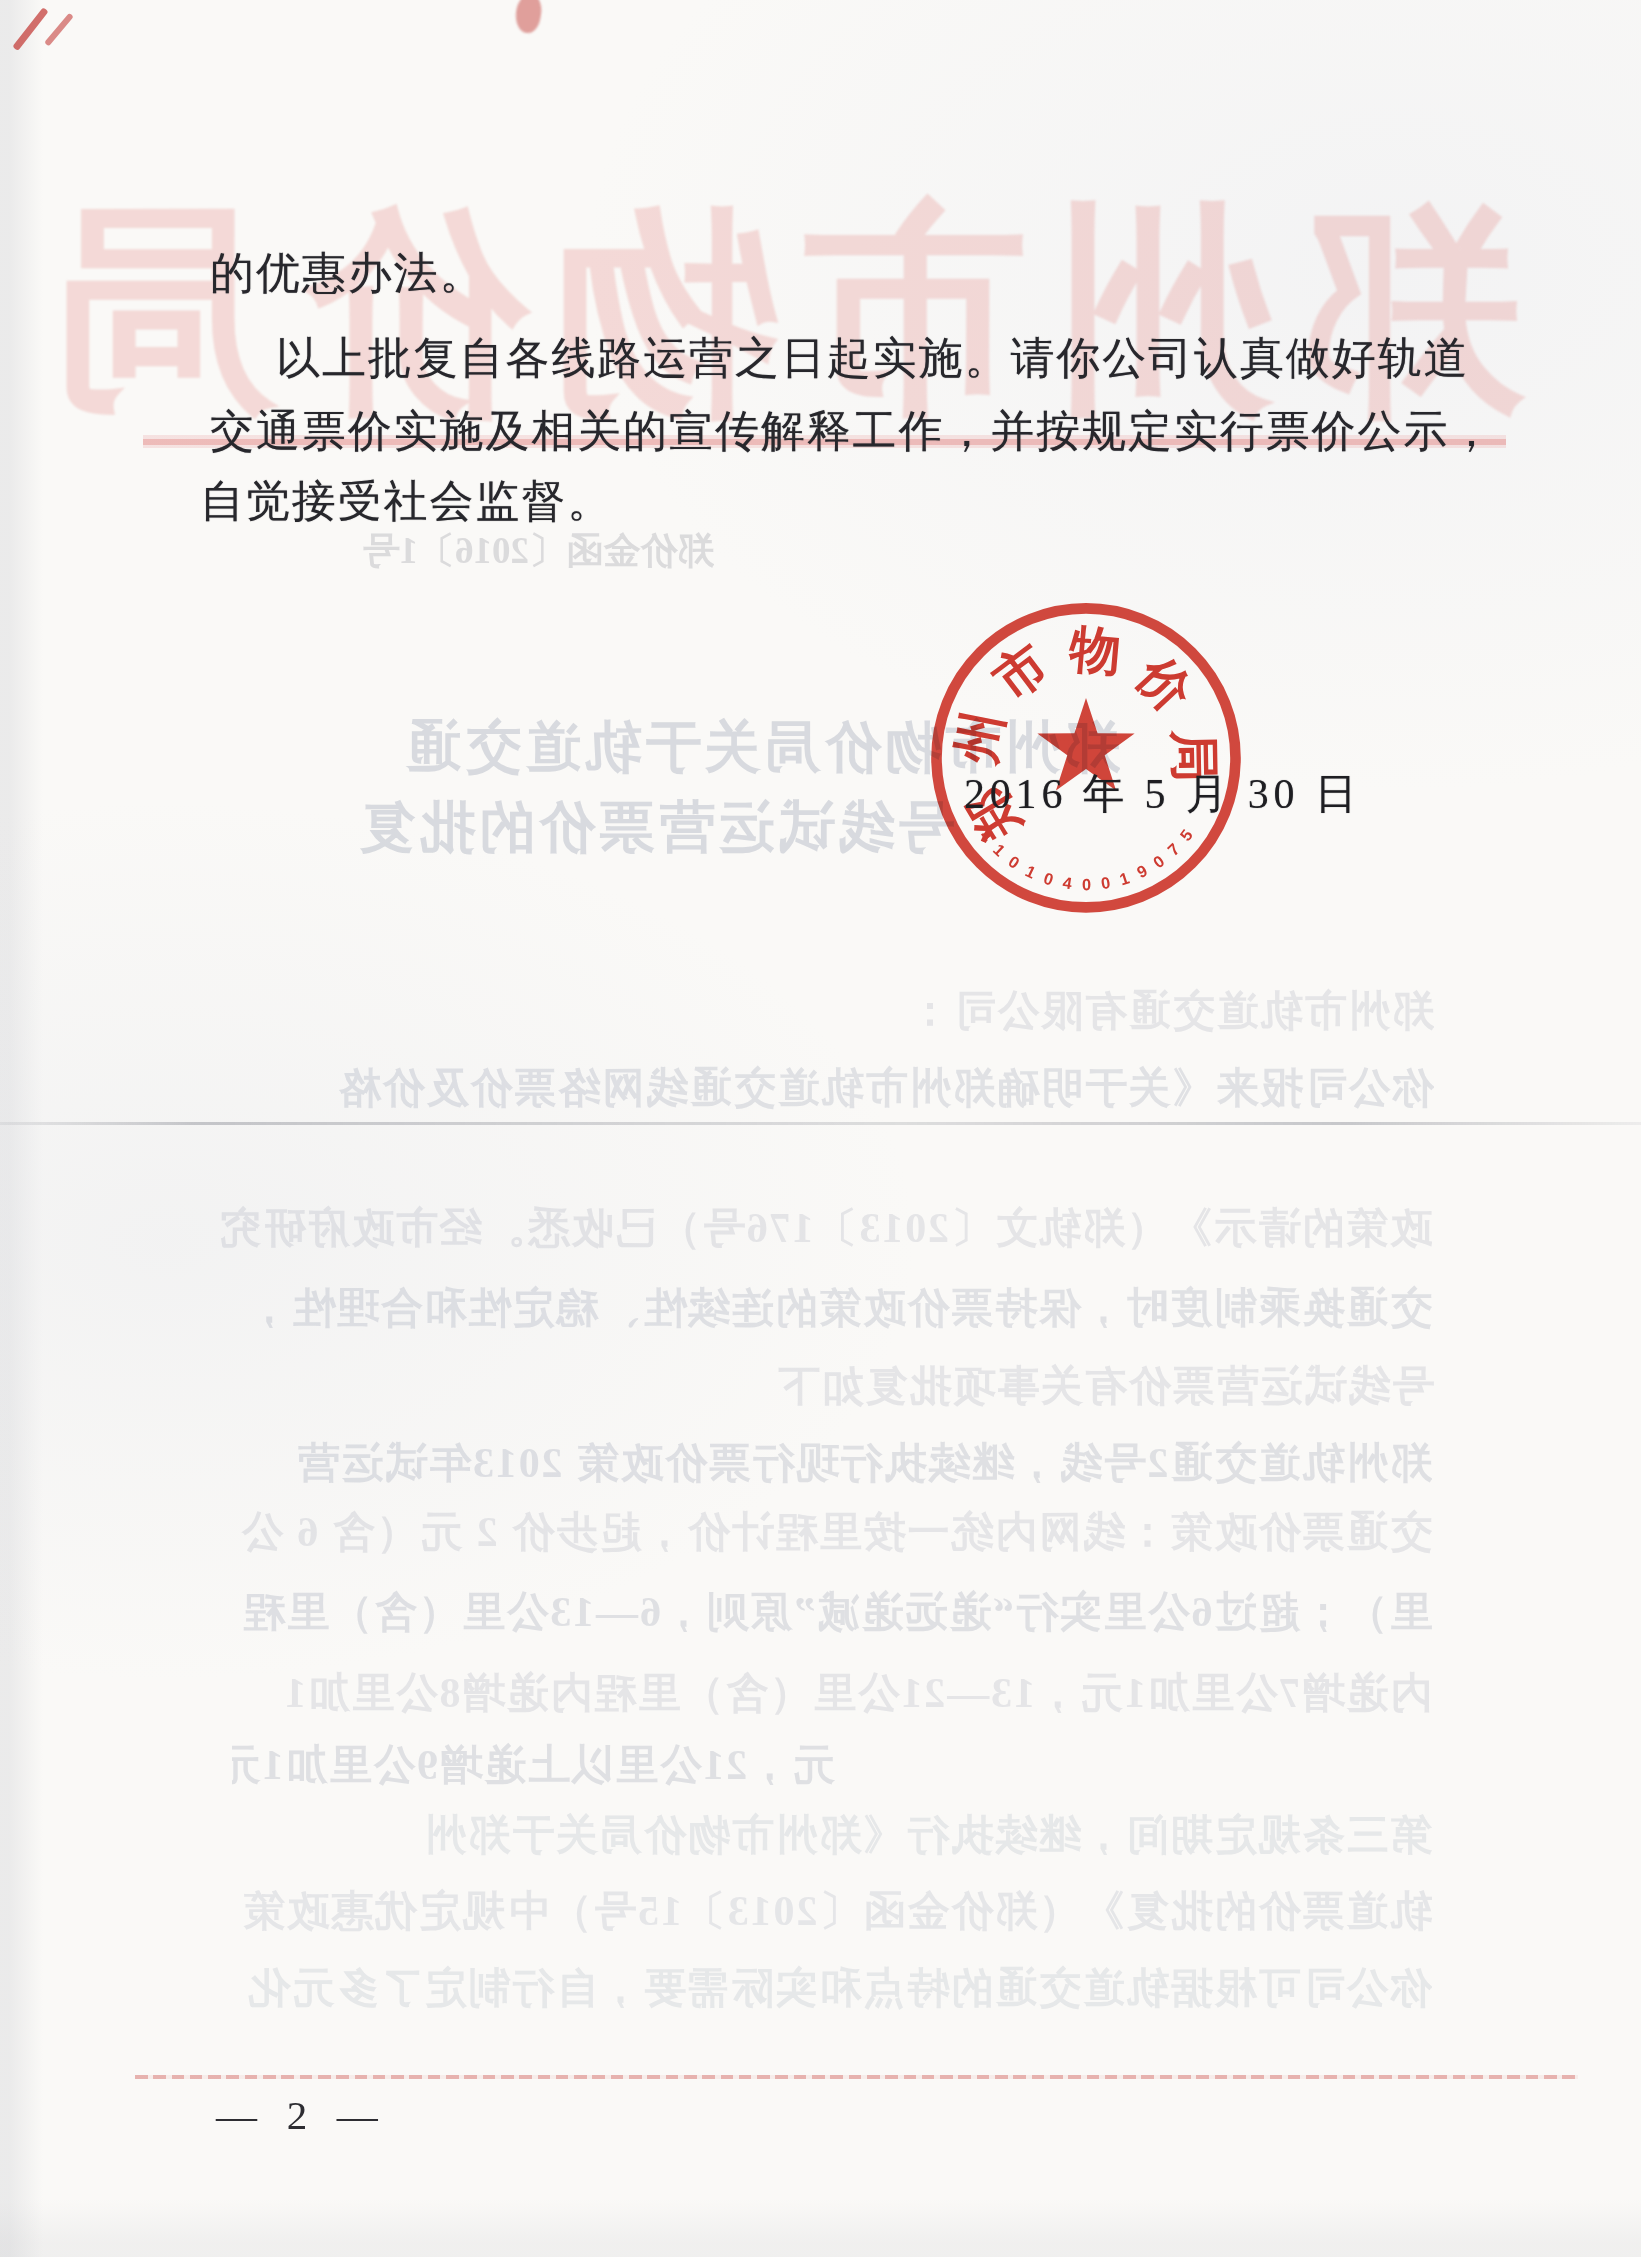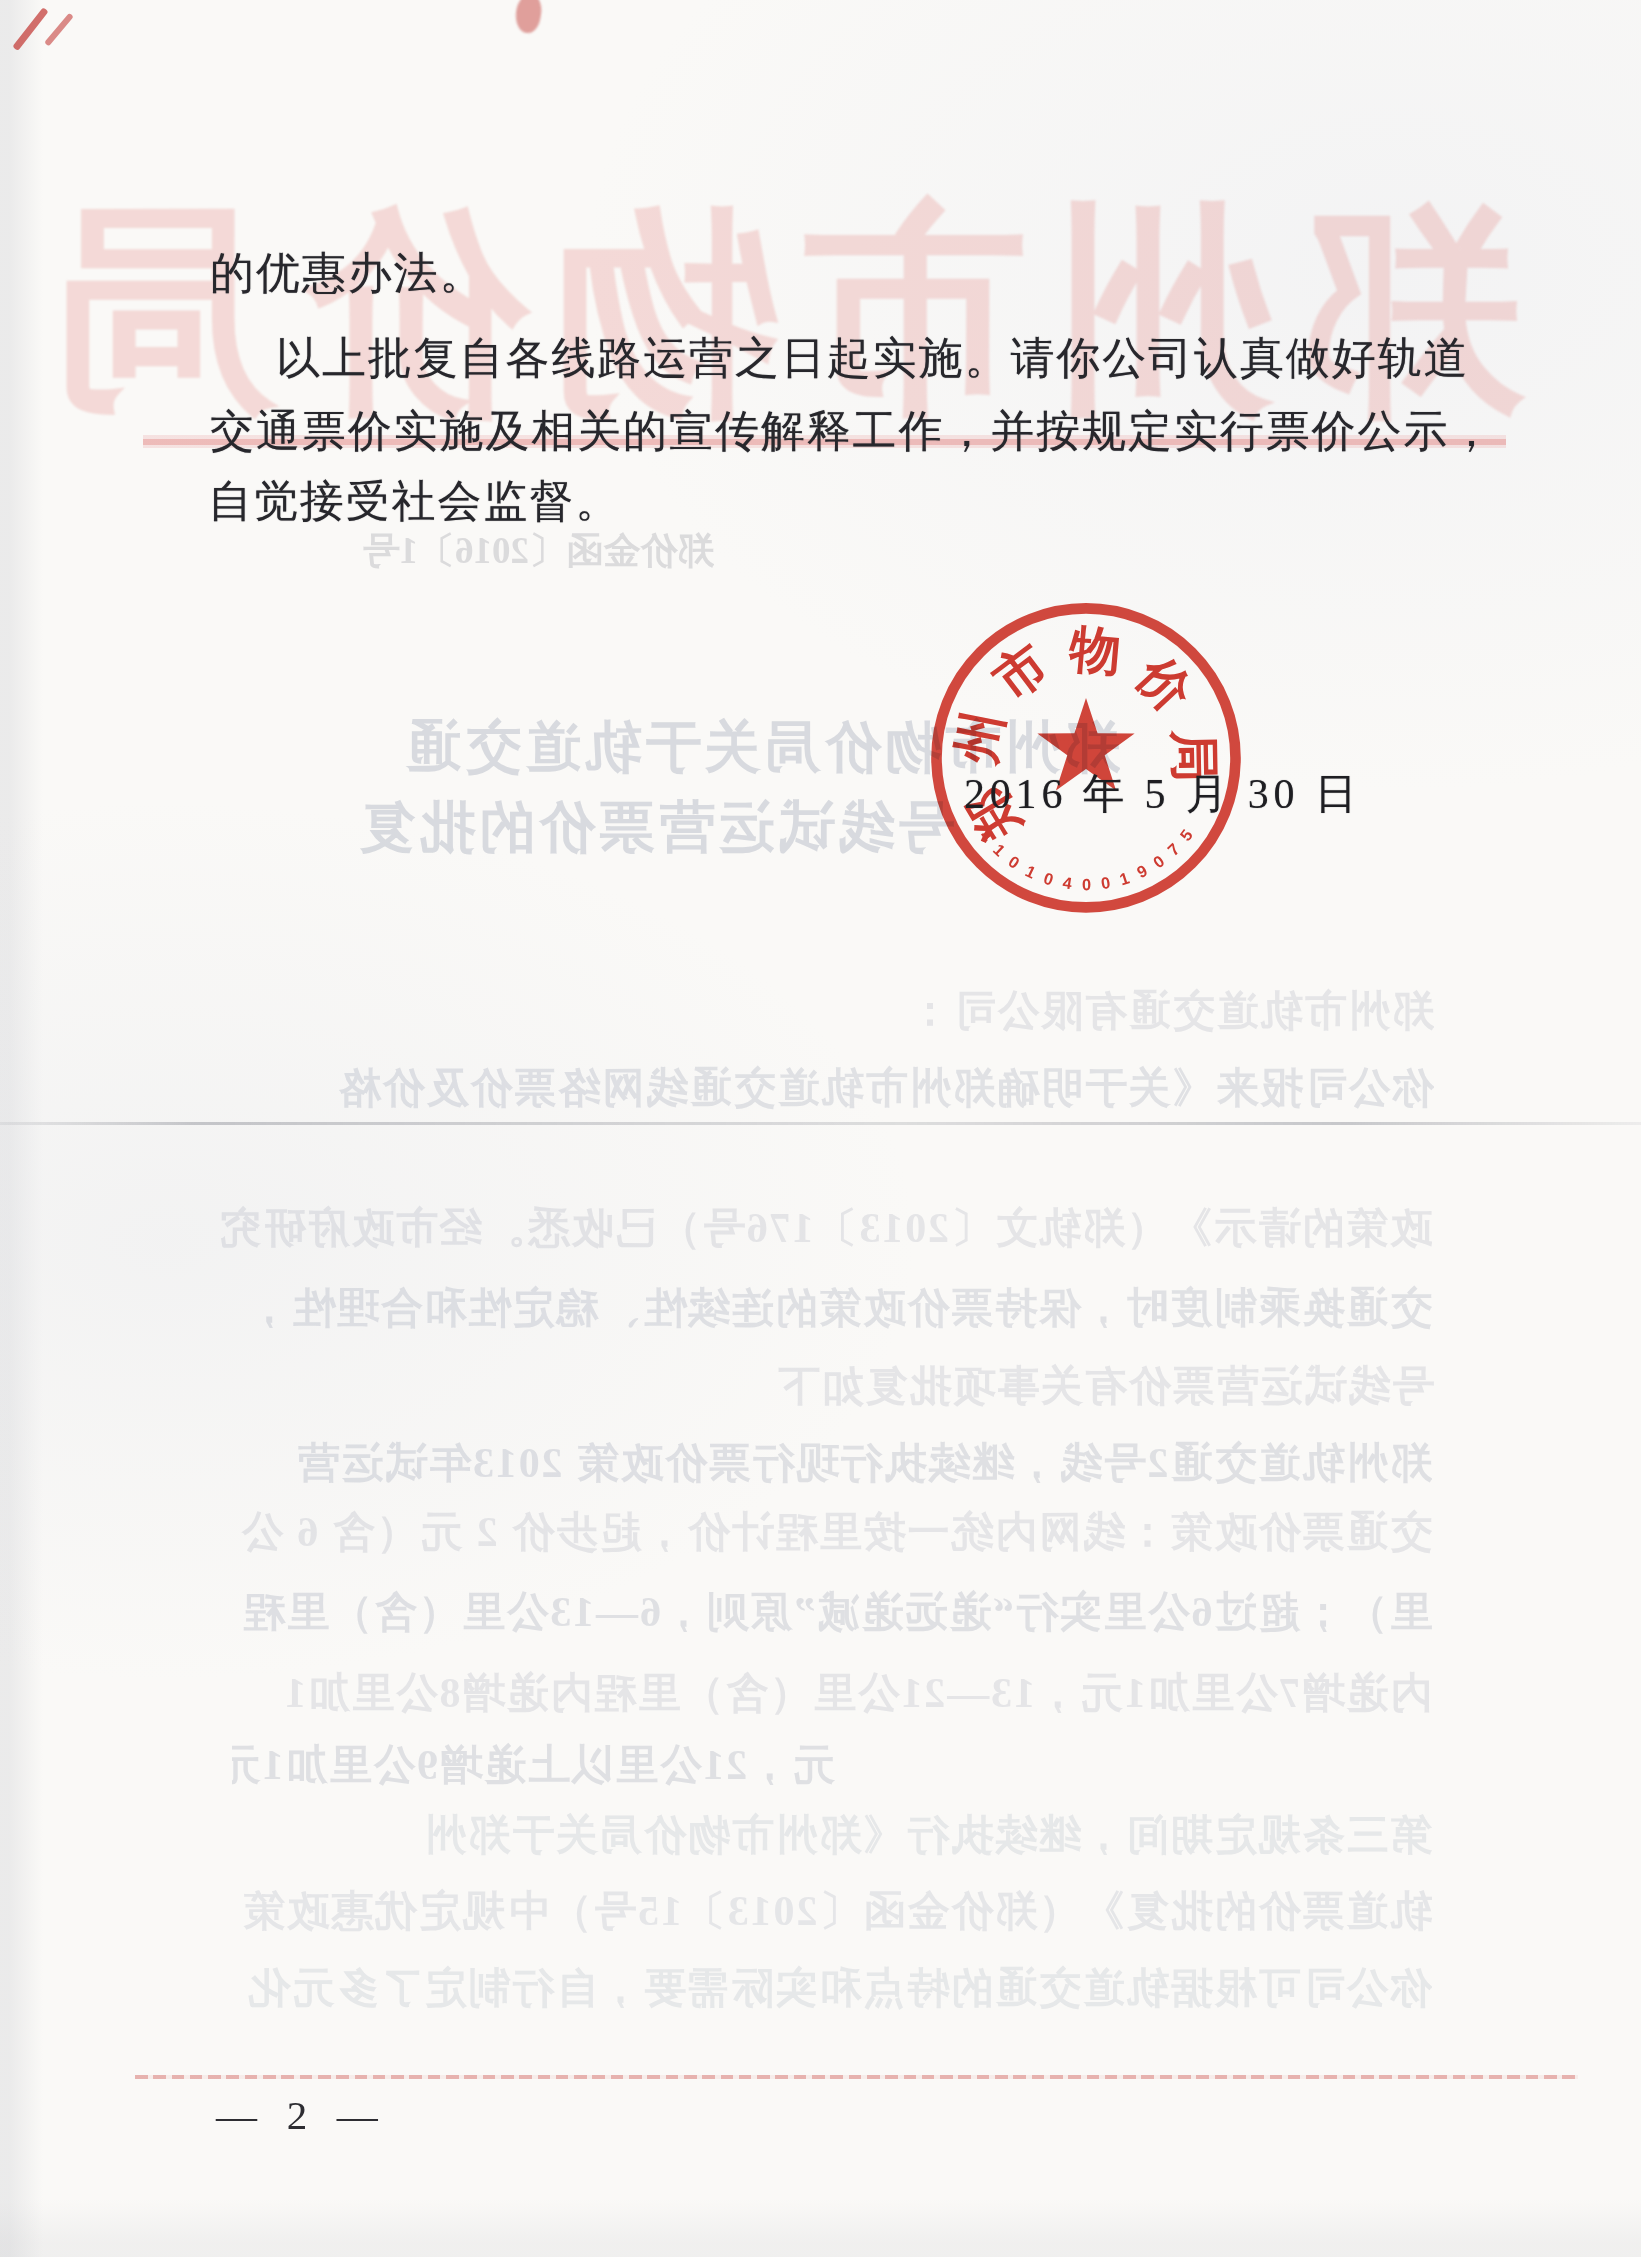--- a/index.html
+++ b/index.html
@@ -22,21 +22,21 @@
   }
   
   .bline{
     position:absolute;z-index:4;color:var(--ink);
     font-size:44px;letter-spacing:1.9px;white-space:nowrap;
     text-shadow:0 0 1px rgba(40,40,45,.55);
   }
   .bl0{left:210px;top:244px;}
   .bl1{left:276px;top:329px;}
   .bl2{left:210px;top:402px;}
-  .bl3{left:208px;top:472px;}
+  .bl3{left:200px;top:472px;}
   
   .red-band{
     position:absolute;z-index:2;left:143px;top:435px;width:1363px;height:12.6px;
     background:linear-gradient(0deg, rgba(235,168,168,.28) 0 2.9px, rgba(224,126,124,.5) 2.9px 8.7px, rgba(235,168,168,.28) 8.7px);
     filter:blur(0.6px);
   }
   
   .ghost-letterhead{
     position:absolute;z-index:1;left:227px;top:162px;width:1294px;height:309px;
     font-size:224px;font-weight:bold;letter-spacing:25px;white-space:nowrap;

